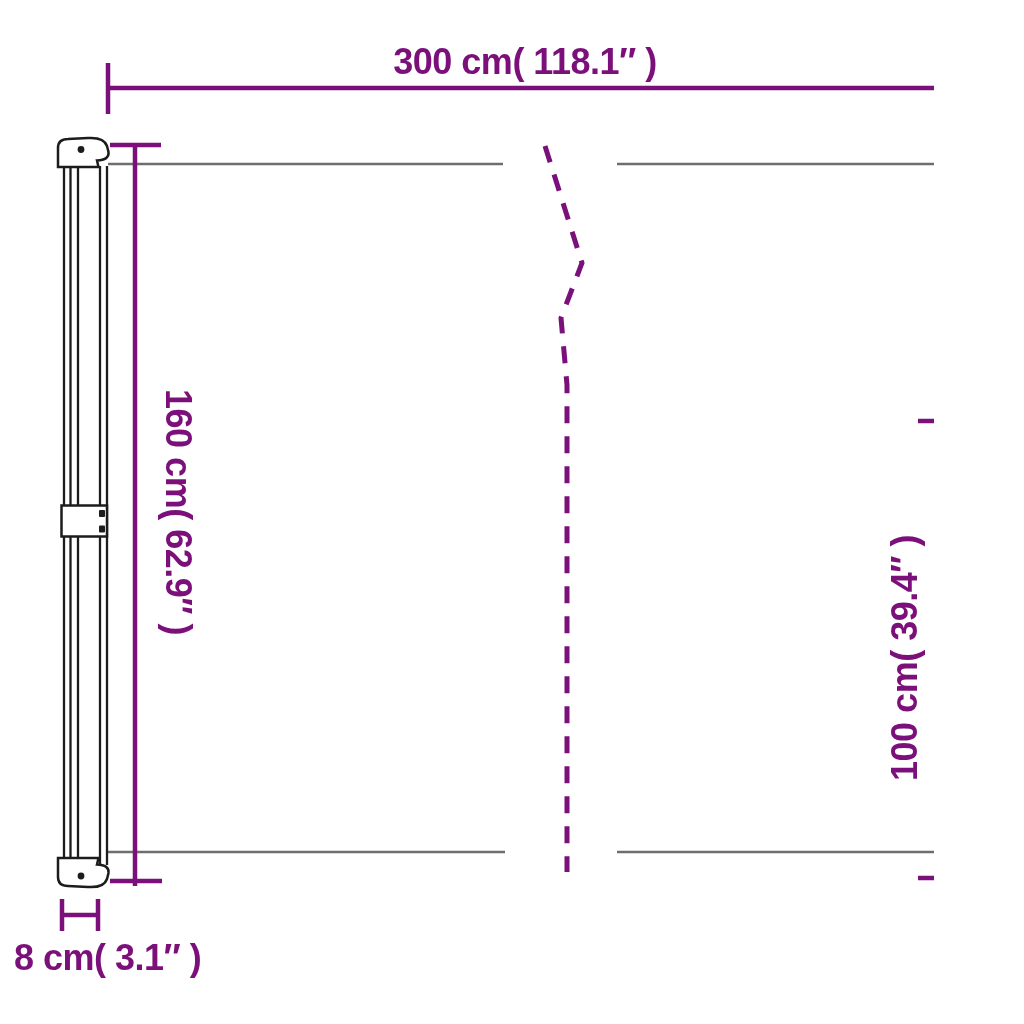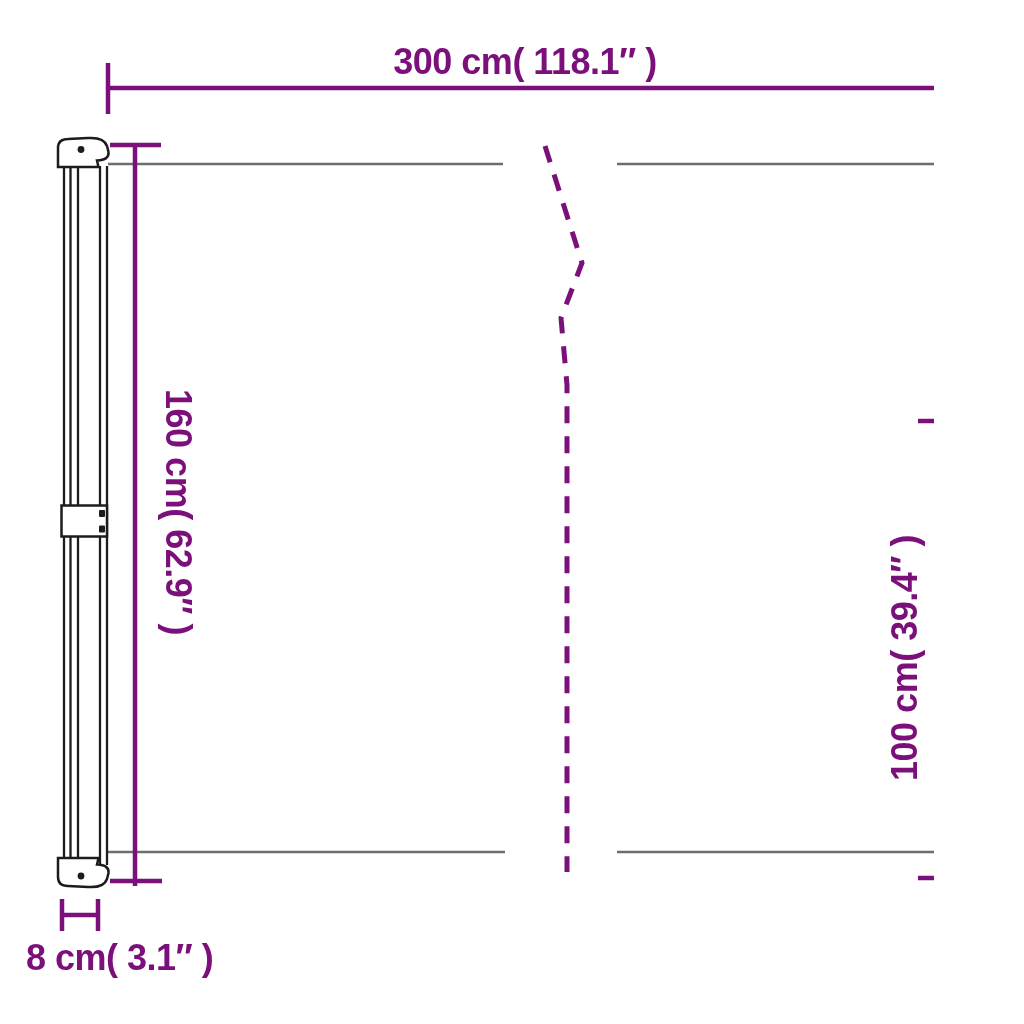--- a/index.html
+++ b/index.html
@@ -29,21 +29,21 @@
     color:var(--accent);
     font-weight:700;
     font-size:36px;
     letter-spacing:-0.5px;
     white-space:nowrap;
     line-height:1.1;
   }
   .lbl-top{left:525px;top:42px;transform:translateX(-50%);}
   .lbl-left{left:178px;top:512px;transform:translate(-50%,-50%) rotate(90deg);}
   .lbl-right{left:905px;top:658px;transform:translate(-50%,-50%) rotate(-90deg);}
-  .lbl-depth{left:14px;top:938px;margin-left:12px;}
+  .lbl-depth{left:14px;top:938px;}
 </style>
 </head>
 <body>
 
 <div class="canvas">
 
   <svg width="1024" height="1024" viewBox="0 0 1024 1024">
 
     <g>
       <path class="fab" d="M108 164 H503"></path>

